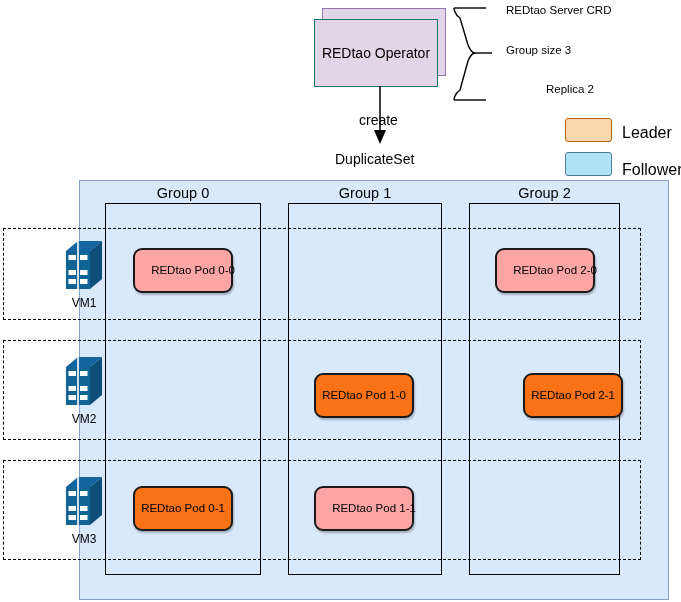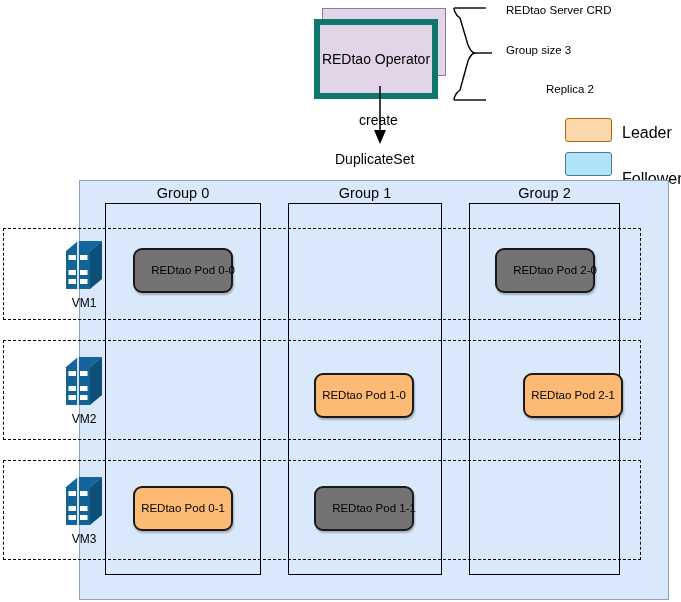--- a/index.html
+++ b/index.html
@@ -21,23 +21,23 @@
   
   #operator-shadow {
     left: 322px; top: 8px;
     width: 124px; height: 68px;
     background: #e1d5e7;
     border: 1px solid #9673a6;
     box-sizing: border-box;
   }
   #operator-box {
     left: 314px; top: 19px;
-    width: 124px; height: 80px;
+    width: 124px; height: 68px;
     background: #e1d5e7;
-    border: 6px solid #0f766e;
+    border: 1px solid #0f766e;
     box-sizing: border-box;
     display: flex; align-items: center; justify-content: center;
   }
   #operator-box .label {
     font-size: 14px;
     line-height: 1;
     white-space: nowrap;
   }
 
   
@@ -82,21 +82,21 @@
     left: 565px; top: 152px;
     background: #b0e3f9;
     border: 1px solid #4d7c8f;
   }
   .legend-label {
     font-size: 16px;
     line-height: 1;
     white-space: nowrap;
   }
   #legend-leader-label { left: 622px; top: 125px; }
-  #legend-follower-label { left: 622px; top: 171px; }
+  #legend-follower-label { left: 622px; top: 162px; }
 
   
   #cluster-panel {
     left: 79px; top: 180px;
     width: 590px; height: 420px;
     background: #dae8fc;
     border: 1px solid #8aa3c4;
     box-sizing: border-box;
   }
 
@@ -165,22 +165,22 @@
     border: 2.2px solid #1a1a1a;
     box-sizing: border-box;
     display: flex;
     align-items: center;
     justify-content: center;
     font-size: 11.5px;
     line-height: 1;
     white-space: nowrap;
     box-shadow: 1px 2px 2px rgba(0,0,0,0.25);
   }
-  .pod.leader   { background: #737373; padding-left: 20px; }
-  .pod.follower { background: #fdba74; }
+  .pod.leader   { background: #fca5a5; padding-left: 20px; }
+  .pod.follower { background: #f97316; }
 
   #pod-0-0 { left: 133px; top: 248px; }
   #pod-2-0 { left: 495px; top: 248px; }
   #pod-1-0 { left: 314px; top: 373px; }
   #pod-2-1 { left: 495px; top: 373px; margin-left: 28px; }
   #pod-0-1 { left: 133px; top: 486px; }
   #pod-1-1 { left: 314px; top: 486px; }
 </style>
 </head>
 <body>

